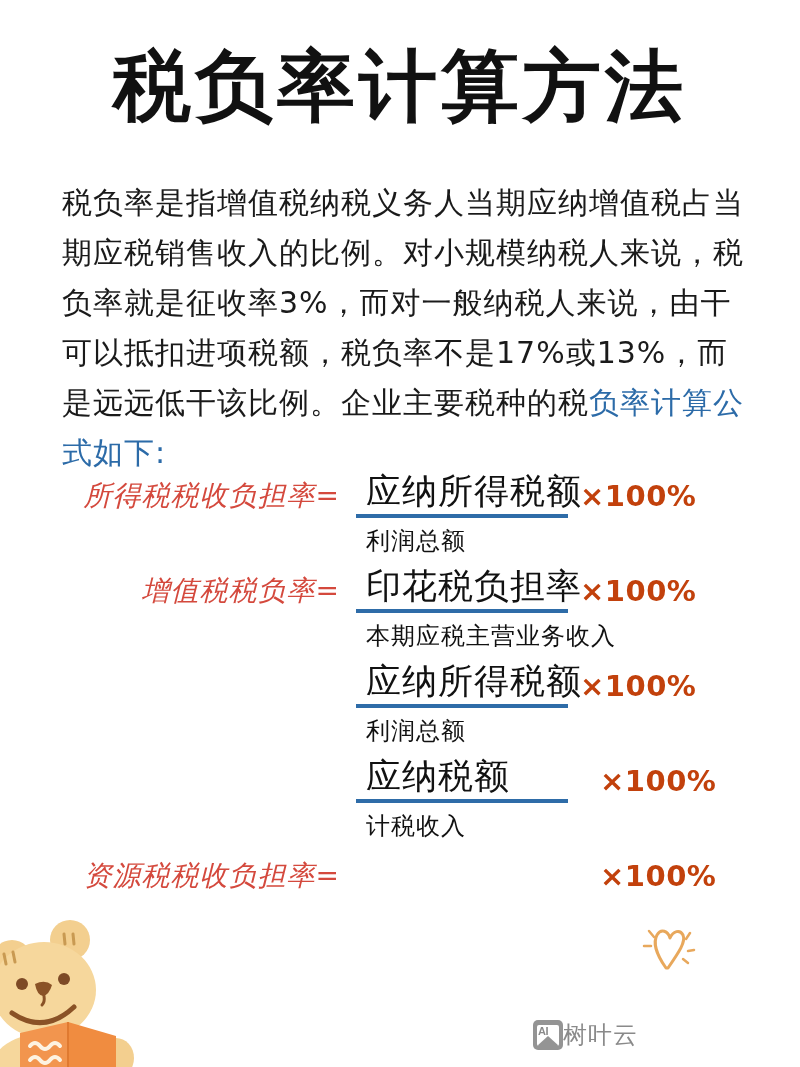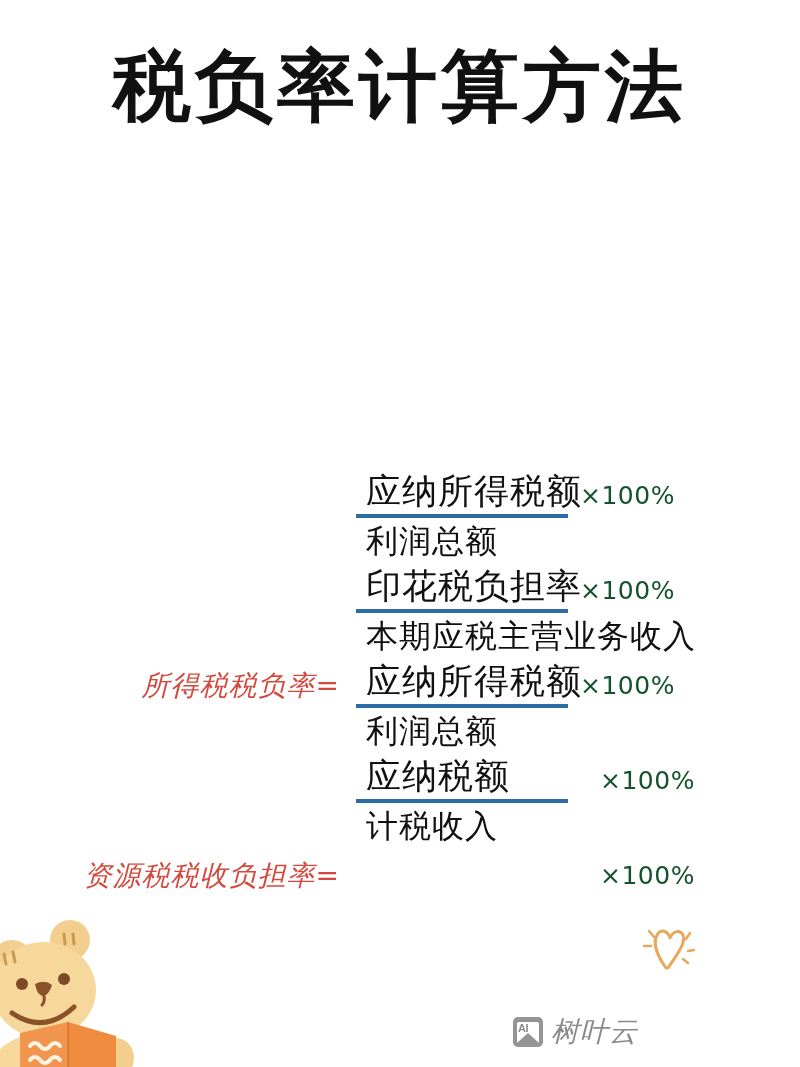--- a/index.html
+++ b/index.html
@@ -94,36 +94,37 @@
     letter-spacing: 1px;
     font-family: "DejaVu Sans", "Liberation Sans", sans-serif;
   }
   .f-bar {
     width: 212px;
     height: 4px;
     background: #2e6ca8;
     margin: 2px 0 3px 0;
   }
   .f-den {
-    font-size: 32px;
+    font-size: 24px;
     line-height: 40px;
     color: #111111;
     padding-left: 10px;
     display: inline-block;
     letter-spacing: 1px;
     font-family: "DejaVu Sans", "Liberation Sans", sans-serif;
   }
   .f-mult {
     position: absolute;
     top: 6px;
-    font-size: 25px;
+    font-size: 29px;
     line-height: 36px;
-    color: #14532d;
+    color: #c2410c;
     font-family: "DejaVu Sans", "Liberation Sans", sans-serif;
     letter-spacing: 0.5px;
+    font-weight: bold;
   }
 
   
   .bear {
     position: absolute;
     left: -8px;
     bottom: -6px;
     width: 190px;
     height: 155px;
   }
@@ -137,21 +138,20 @@
     height: 62px;
   }
 
   
   .watermark {
     position: absolute;
     right: 14px;
     bottom: 16px;
     display: flex;
     align-items: center;
-    gap: 8px;
     opacity: 0.72;
   }
   .wm-icon {
     width: 30px;
     height: 30px;
     border-radius: 5px;
     background: #6b6b6b;
     position: relative;
     display: flex;
     align-items: center;
@@ -179,57 +179,60 @@
     position: absolute;
     left: 0;
     bottom: 0;
     width: 0;
     height: 0;
     border-left: 11px solid transparent;
     border-right: 11px solid transparent;
     border-bottom: 10px solid #6b6b6b;
   }
   .wm-text {
-    font-size: 28px;
+    font-size: 24px;
     color: #5e5e5e;
     letter-spacing: 1px;
     font-family: "DejaVu Sans", "Liberation Sans", sans-serif;
-    font-style: italic;
   }
 </style>
 </head>
 <body>
 
 <div class="page">
 
   <div class="title">税负率计算方法</div>
 
+  <div class="intro">
+    <span>税负率是指增值税纳税义务人当期应纳增值税占当期应税销售收入的比例。对小规模纳税人来说，税负率就是征收率3%，而对一般纳税人来说，由干可以抵扣进项税额，税负率不是17%或13%，而是远远低干该比例。企业主要税种的税</span><span class="blue">负率计算公式如下:</span>
+  </div>
 
   <div class="formulas">
 
     <div class="formula-row">
+      <div class="f-label">所得税税收负担率=</div>
       <div class="f-frac">
         <div class="f-num">应纳所得税额</div>
         <div class="f-bar"></div>
         <div class="f-den">利润总额</div>
       </div>
       <div class="f-mult" style="left:580px;">×100%</div>
     </div>
 
     <div class="formula-row">
+      <div class="f-label">增值税税负率=</div>
       <div class="f-frac">
         <div class="f-num">印花税负担率</div>
         <div class="f-bar"></div>
         <div class="f-den">本期应税主营业务收入</div>
       </div>
       <div class="f-mult" style="left:580px;">×100%</div>
     </div>
 
     <div class="formula-row">
-      <div class="f-label">所得税税负率=</div>
       <div class="f-frac">
         <div class="f-num">应纳所得税额</div>
         <div class="f-bar"></div>
         <div class="f-den">利润总额</div>
       </div>
       <div class="f-mult" style="left:580px;">×100%</div>
     </div>
 
     <div class="formula-row">
       <div class="f-frac">

